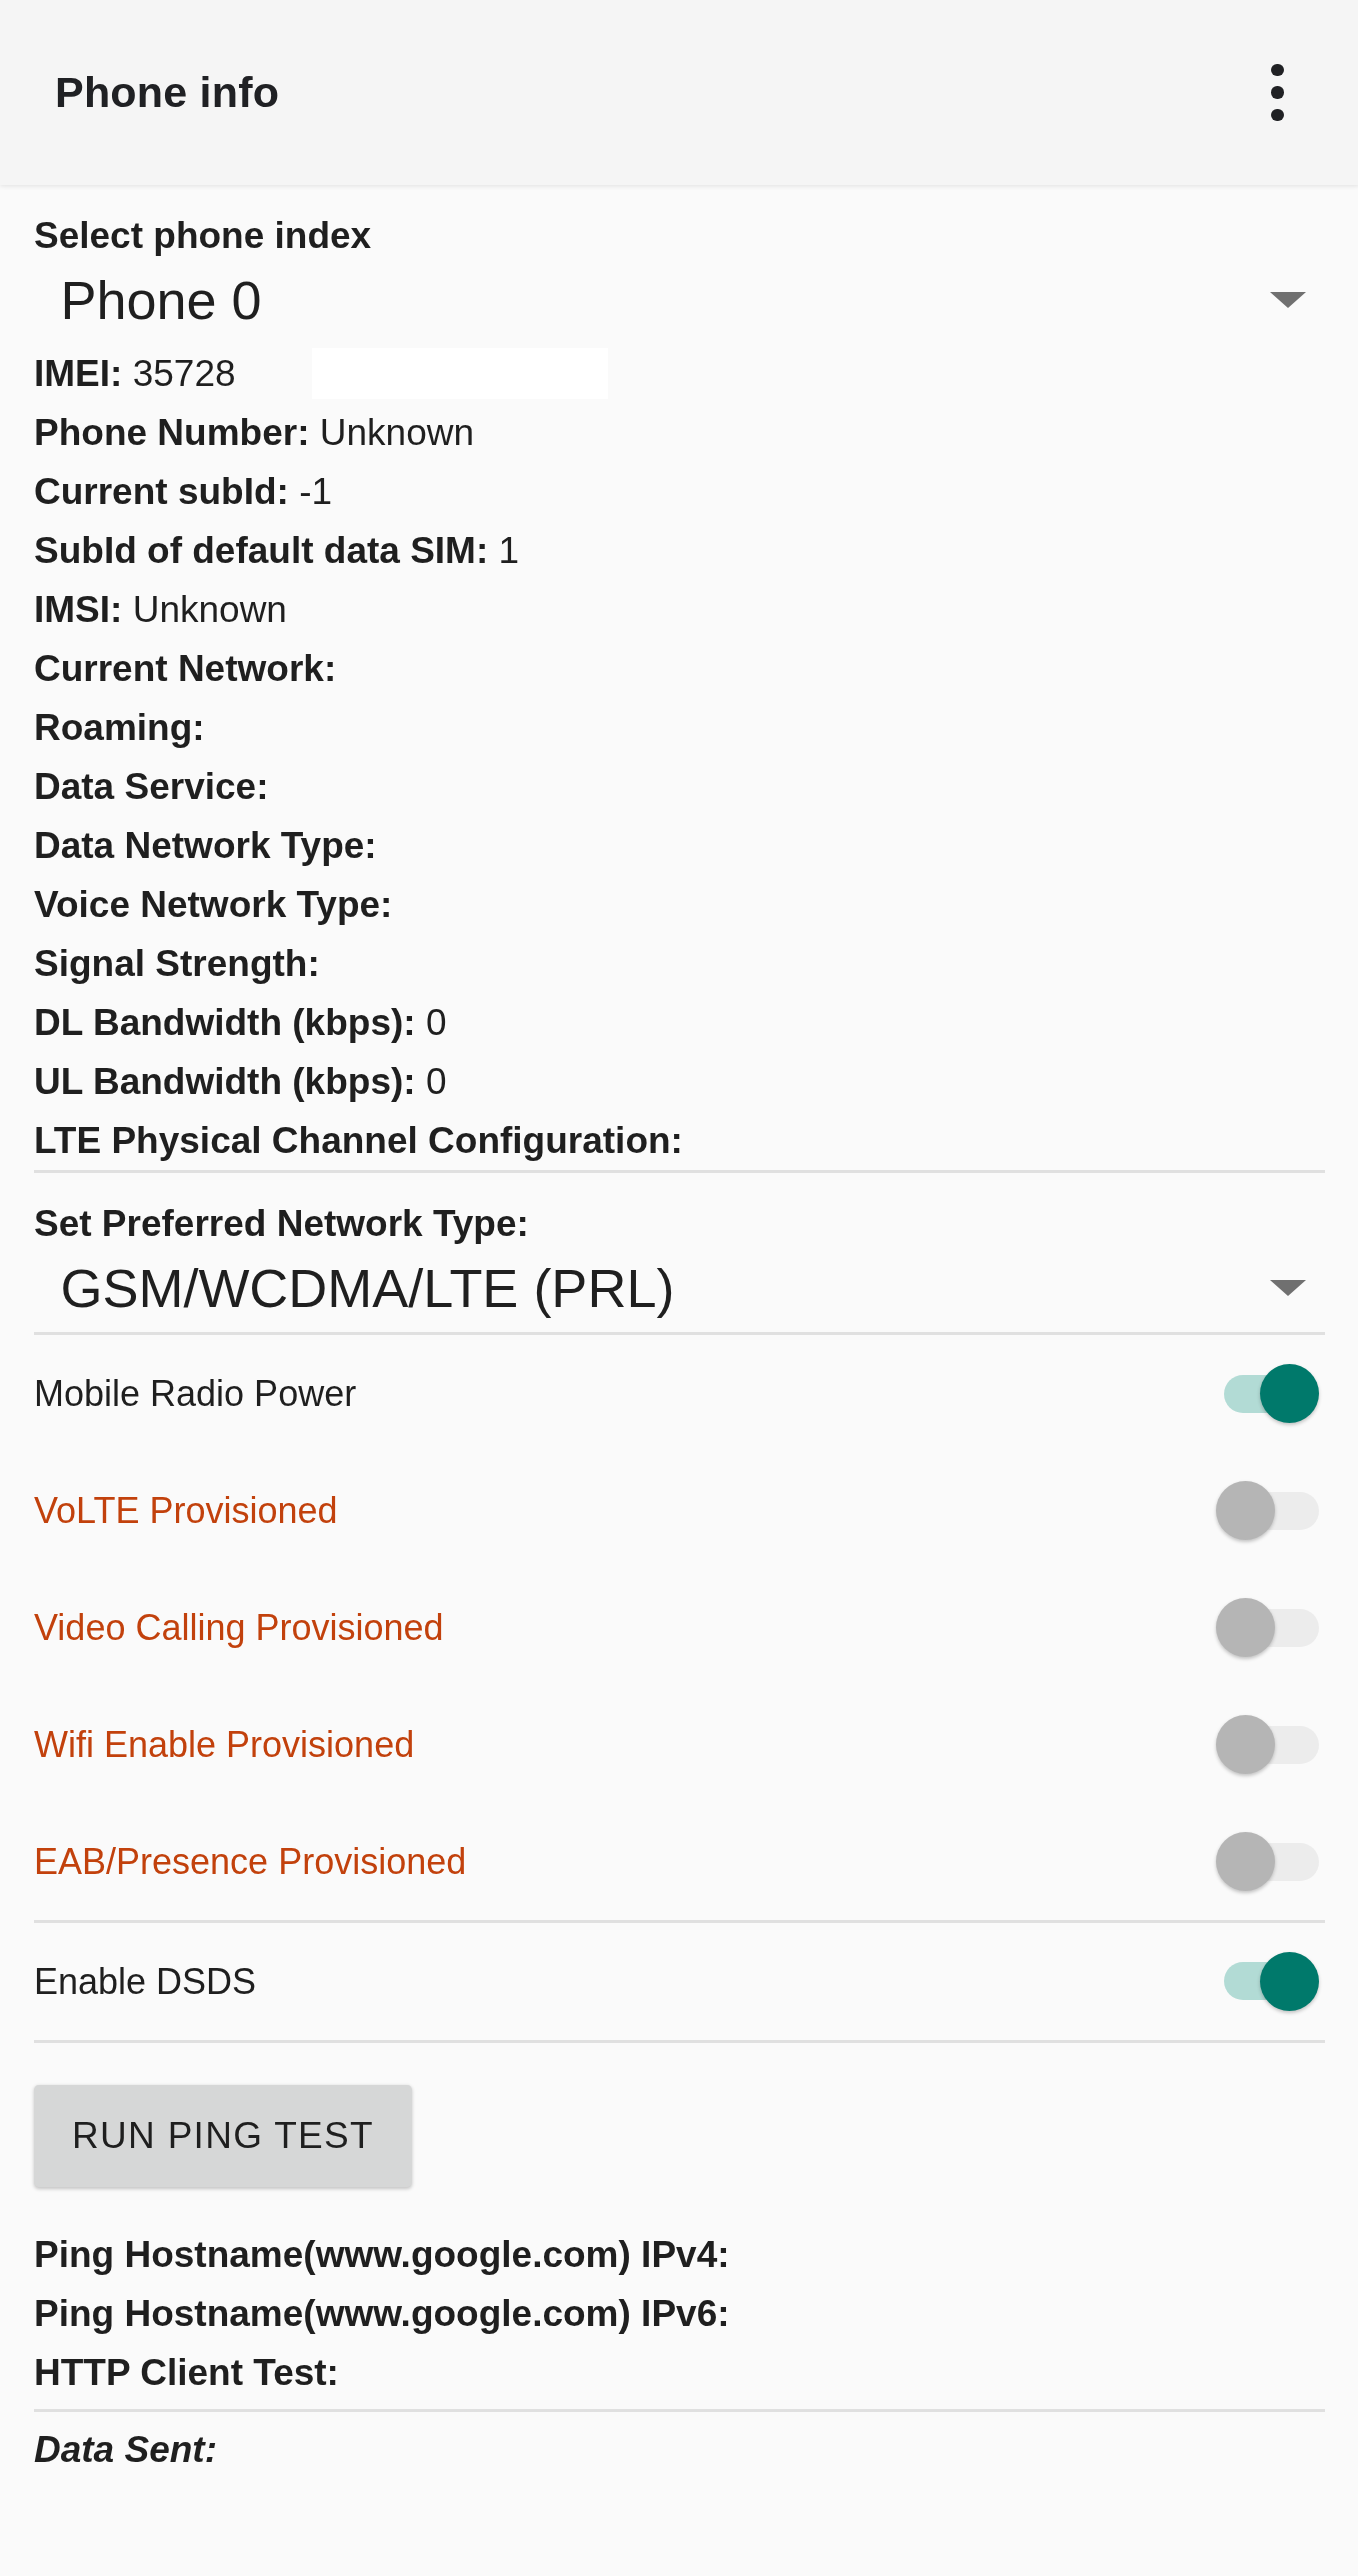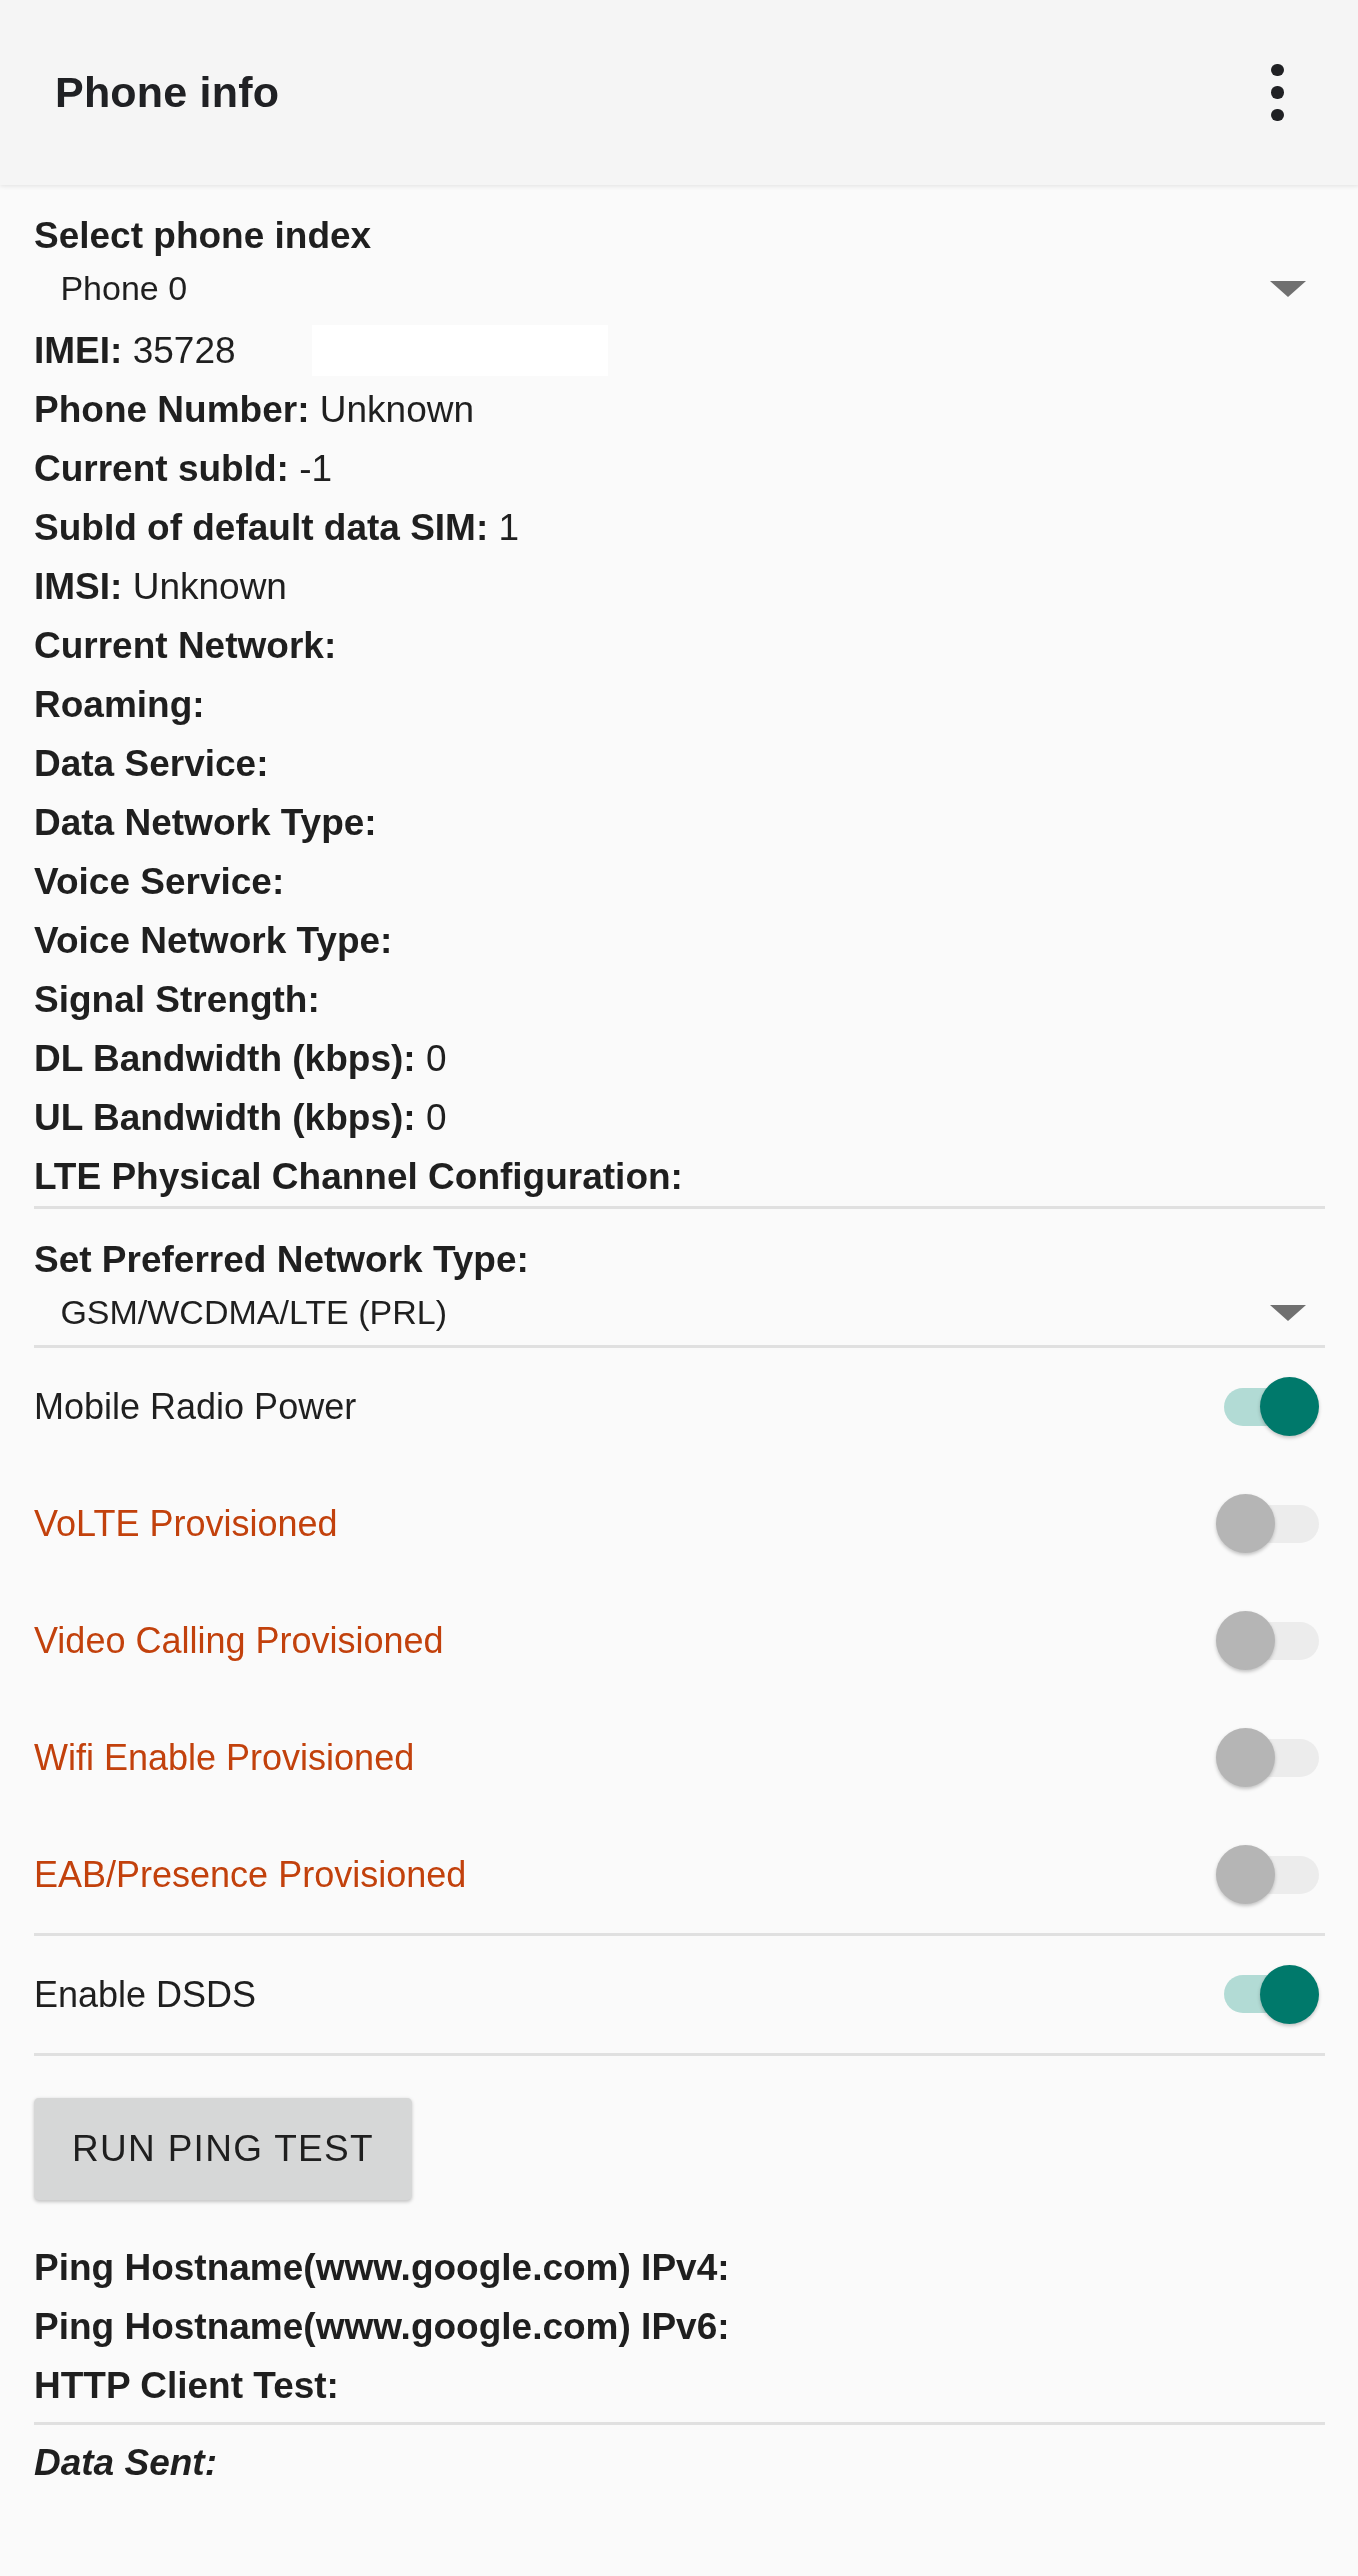--- a/index.html
+++ b/index.html
@@ -76,21 +76,21 @@
 
   
   .spinner {
     position: relative;
     display: flex;
     align-items: center;
     padding: 13.2px 0 13.2px 0;
     cursor: pointer;
   }
   .spinner-value {
-    font-size: 34px;
+    font-size: 54px;
     color: #1f1f1f;
     padding-left: 26.4px;
     flex: 1;
     line-height: 1.15;
     font-weight: normal;
   }
   .caret {
     width: 0; height: 0;
     margin-right: 19px;
     border-left: 18px solid transparent;
@@ -263,24 +263,20 @@
       <div class="info-row">
         <span class="k">Data Service:</span>
         <span class="v"></span>
       </div>
 
       <div class="info-row">
         <span class="k">Data Network Type:</span>
         <span class="v"></span>
       </div>
 
-      <div class="info-row">
-        <span class="k">Voice Service:</span>
-        <span class="v"></span>
-      </div>
 
       <div class="info-row">
         <span class="k">Voice Network Type:</span>
         <span class="v"></span>
       </div>
 
       <div class="info-row">
         <span class="k">Signal Strength:</span>
         <span class="v"></span>
       </div>

